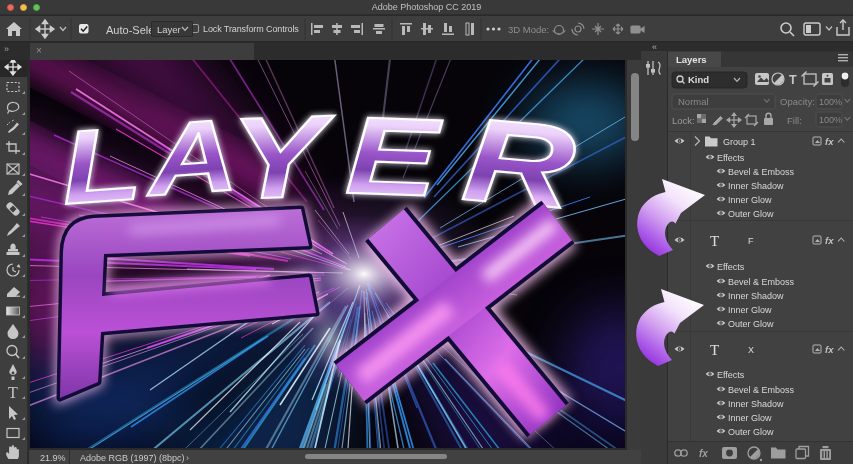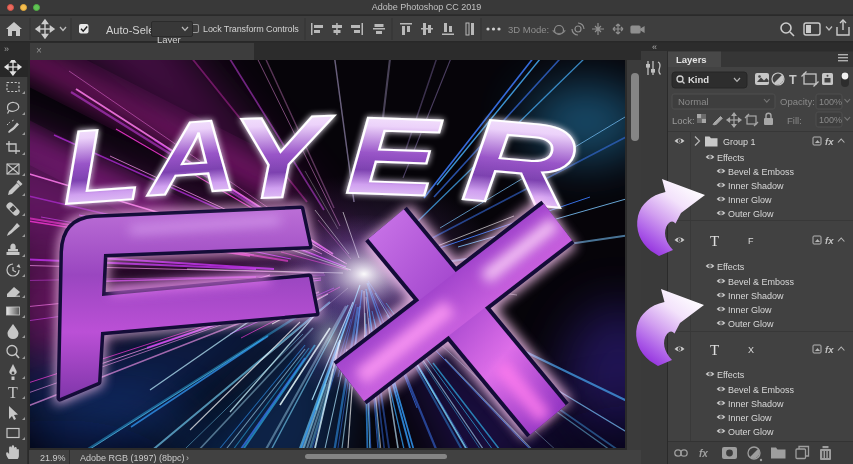--- a/index.html
+++ b/index.html
@@ -125,21 +125,21 @@
         <rect x="806" y="9" width="5" height="8" fill="#cccccc"></rect>
       </g>
       <path d="M826 10.5 l3 3.4 3 -3.4" stroke="#bbbbbb" stroke-width="1.3" fill="none"></path>
       <g stroke="#cccccc" fill="none" stroke-width="1.4">
         <path d="M837 11 v8 h12 v-8"></path>
         <line x1="843" y1="14" x2="843" y2="4"></line>
         <path d="M840 7 l3 -3 3 3"></path>
       </g>
     </svg>
     <div class="abs txt" style="left:94px;top:8px;font-size:11px;color:#d2d2d2;margin-left:12px;">Auto-Select:</div>
-    <div class="abs" style="left:151px;top:5px;width:42px;height:16px;background:#383838;border:1px solid #2b2b2b;border-radius:2px;color:#d2d2d2;font-size:9.5px;padding:12px 0 0 5px;">Layer</div>
+    <div class="abs" style="left:151px;top:5px;width:42px;height:16px;background:#383838;border:1px solid #2b2b2b;border-radius:2px;color:#d2d2d2;font-size:9.5px;padding:2px 0 0 5px;">Layer</div>
     <svg class="abs" style="left:180px;top:9px;" width="10" height="8">
         <path d="M2 2 l3 3.4 3 -3.4" stroke="#bbbbbb" stroke-width="1.2" fill="none"></path>
       </svg>
     <div class="abs txt" style="left:203px;top:8px;font-size:9px;letter-spacing:-0.1px;color:#d2d2d2;">Lock Transform Controls</div>
   </div>
 
   <div class="abs" style="left:0;top:43px;width:853px;height:17px;background:#2c2c2c;">
     <div class="abs" style="left:4px;top:1px;font-size:9px;color:#a0a0a0;">»</div>
     <div class="abs" style="left:30px;top:0;width:224px;height:17px;background:#3d3d3d;">
       <div class="abs" style="left:6px;top:2px;font-size:10px;color:#909090;">×</div>

